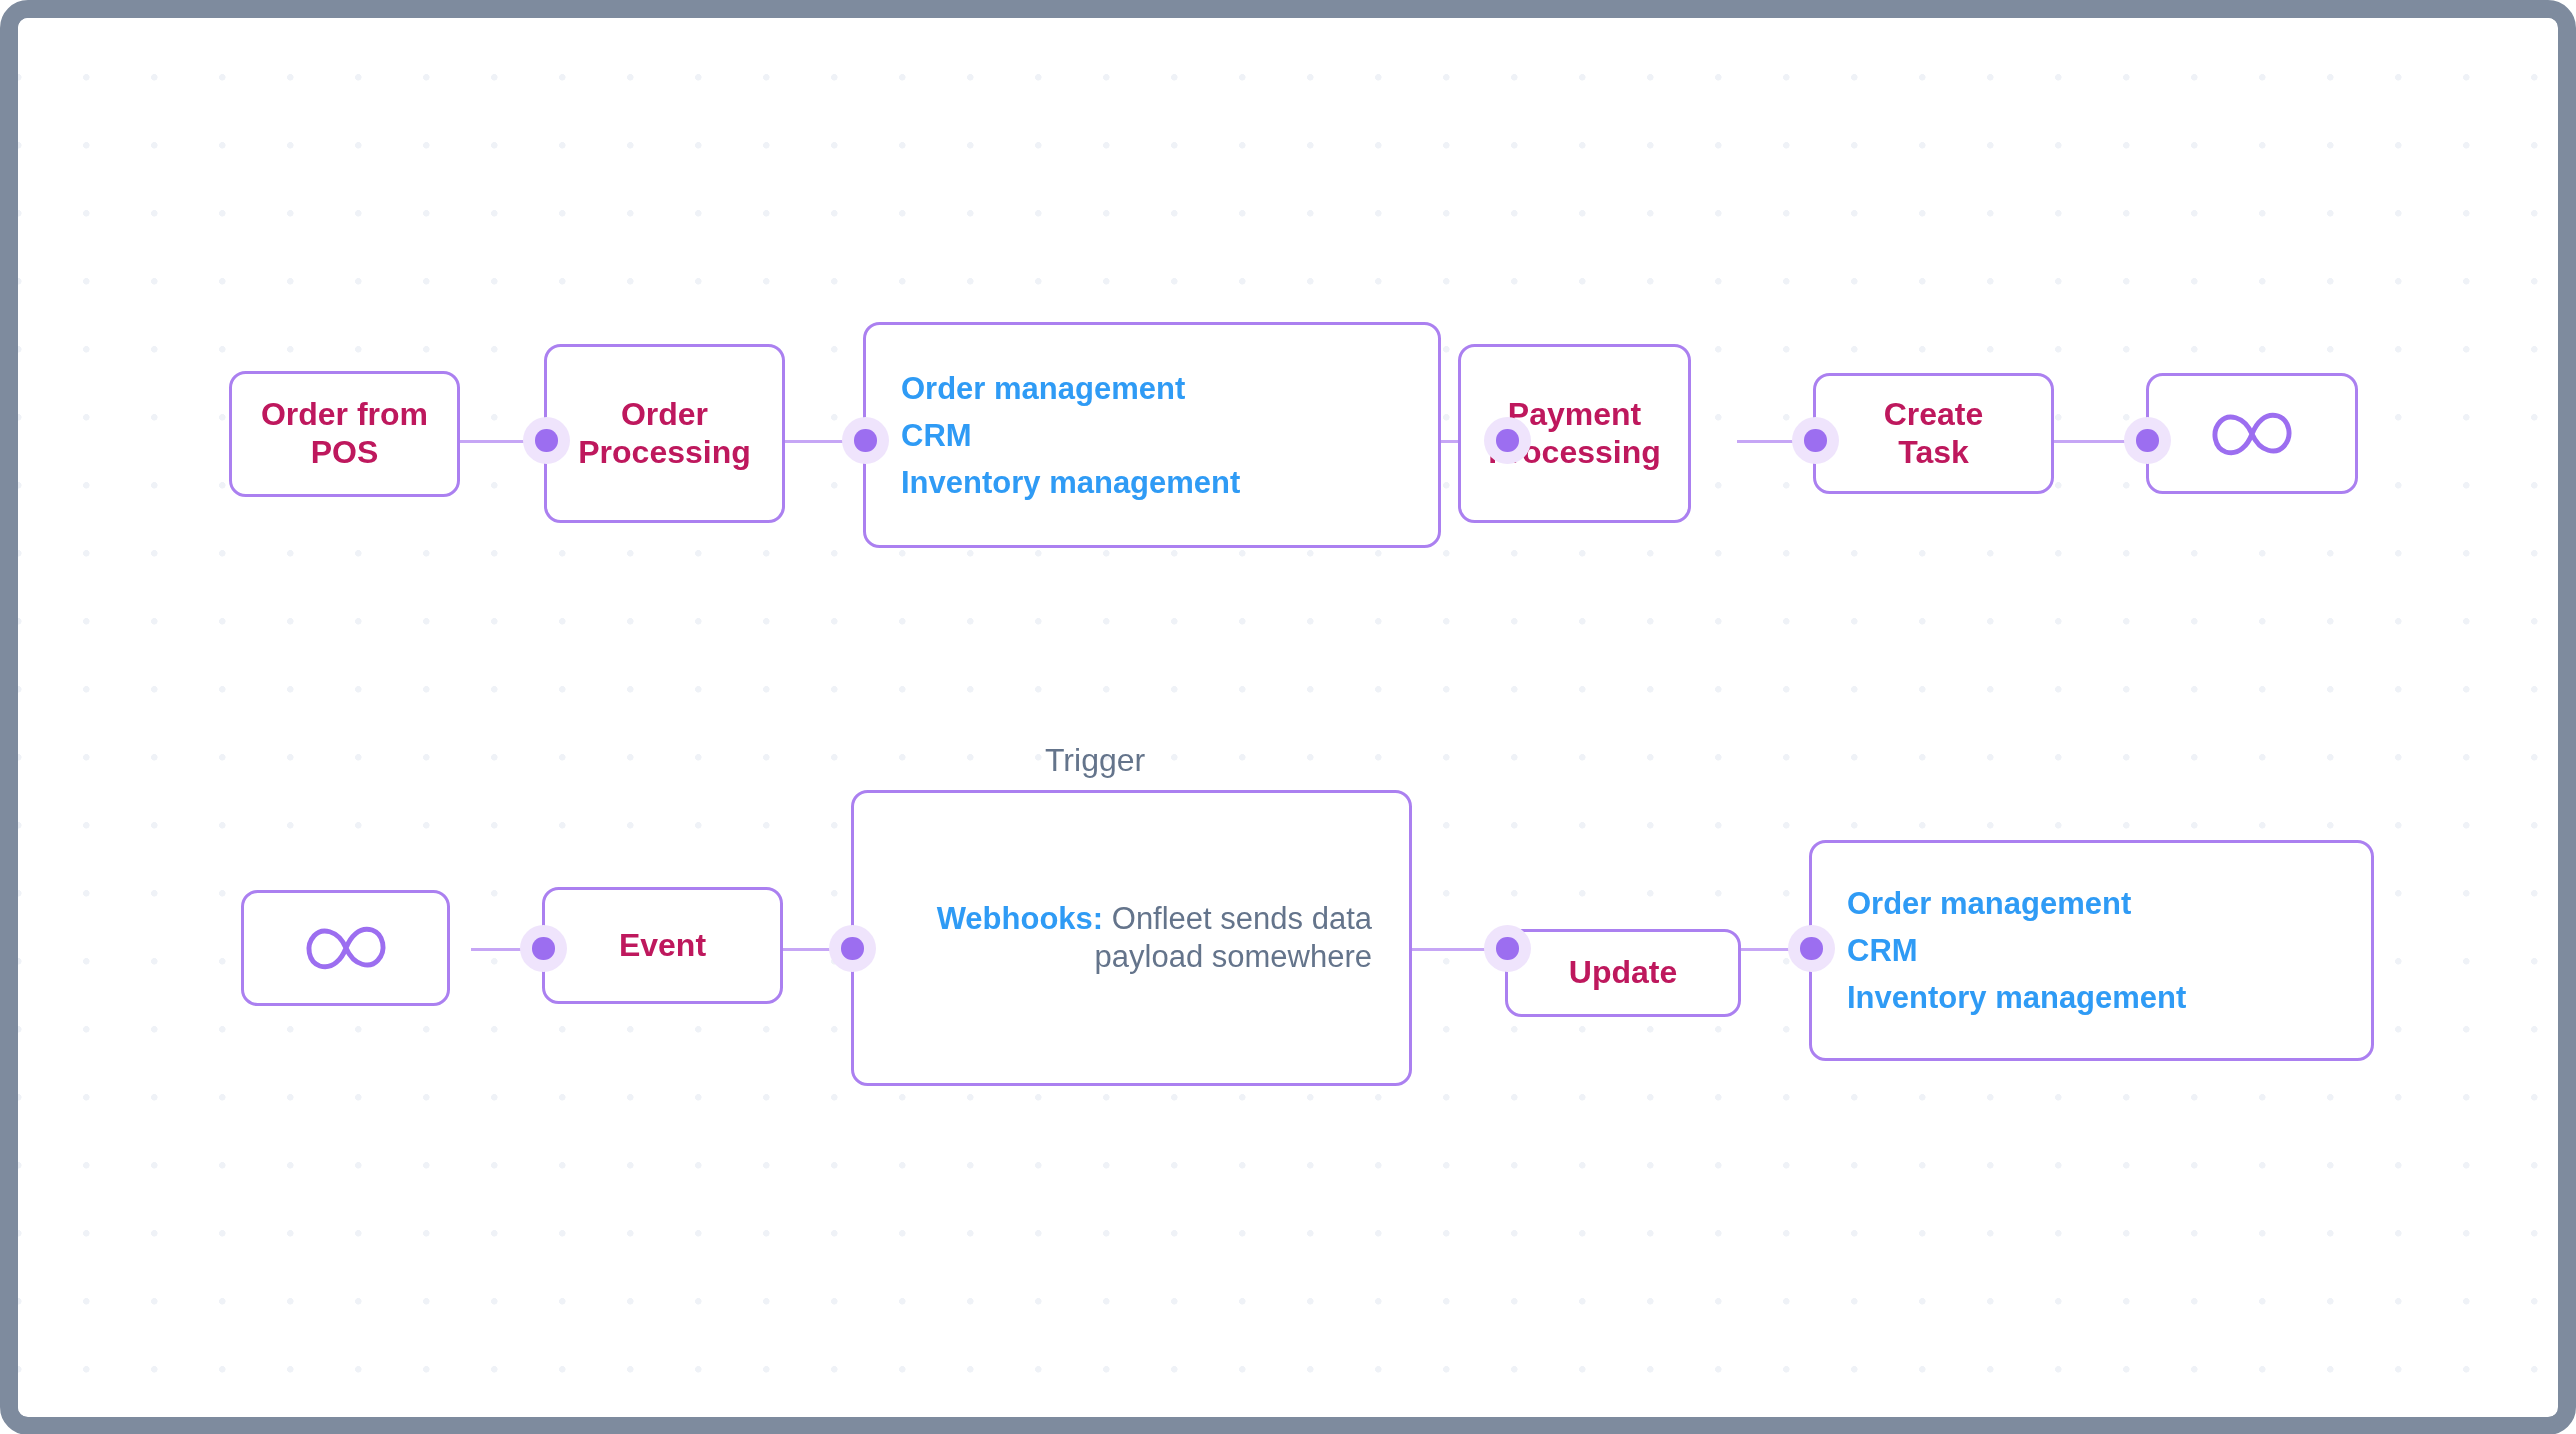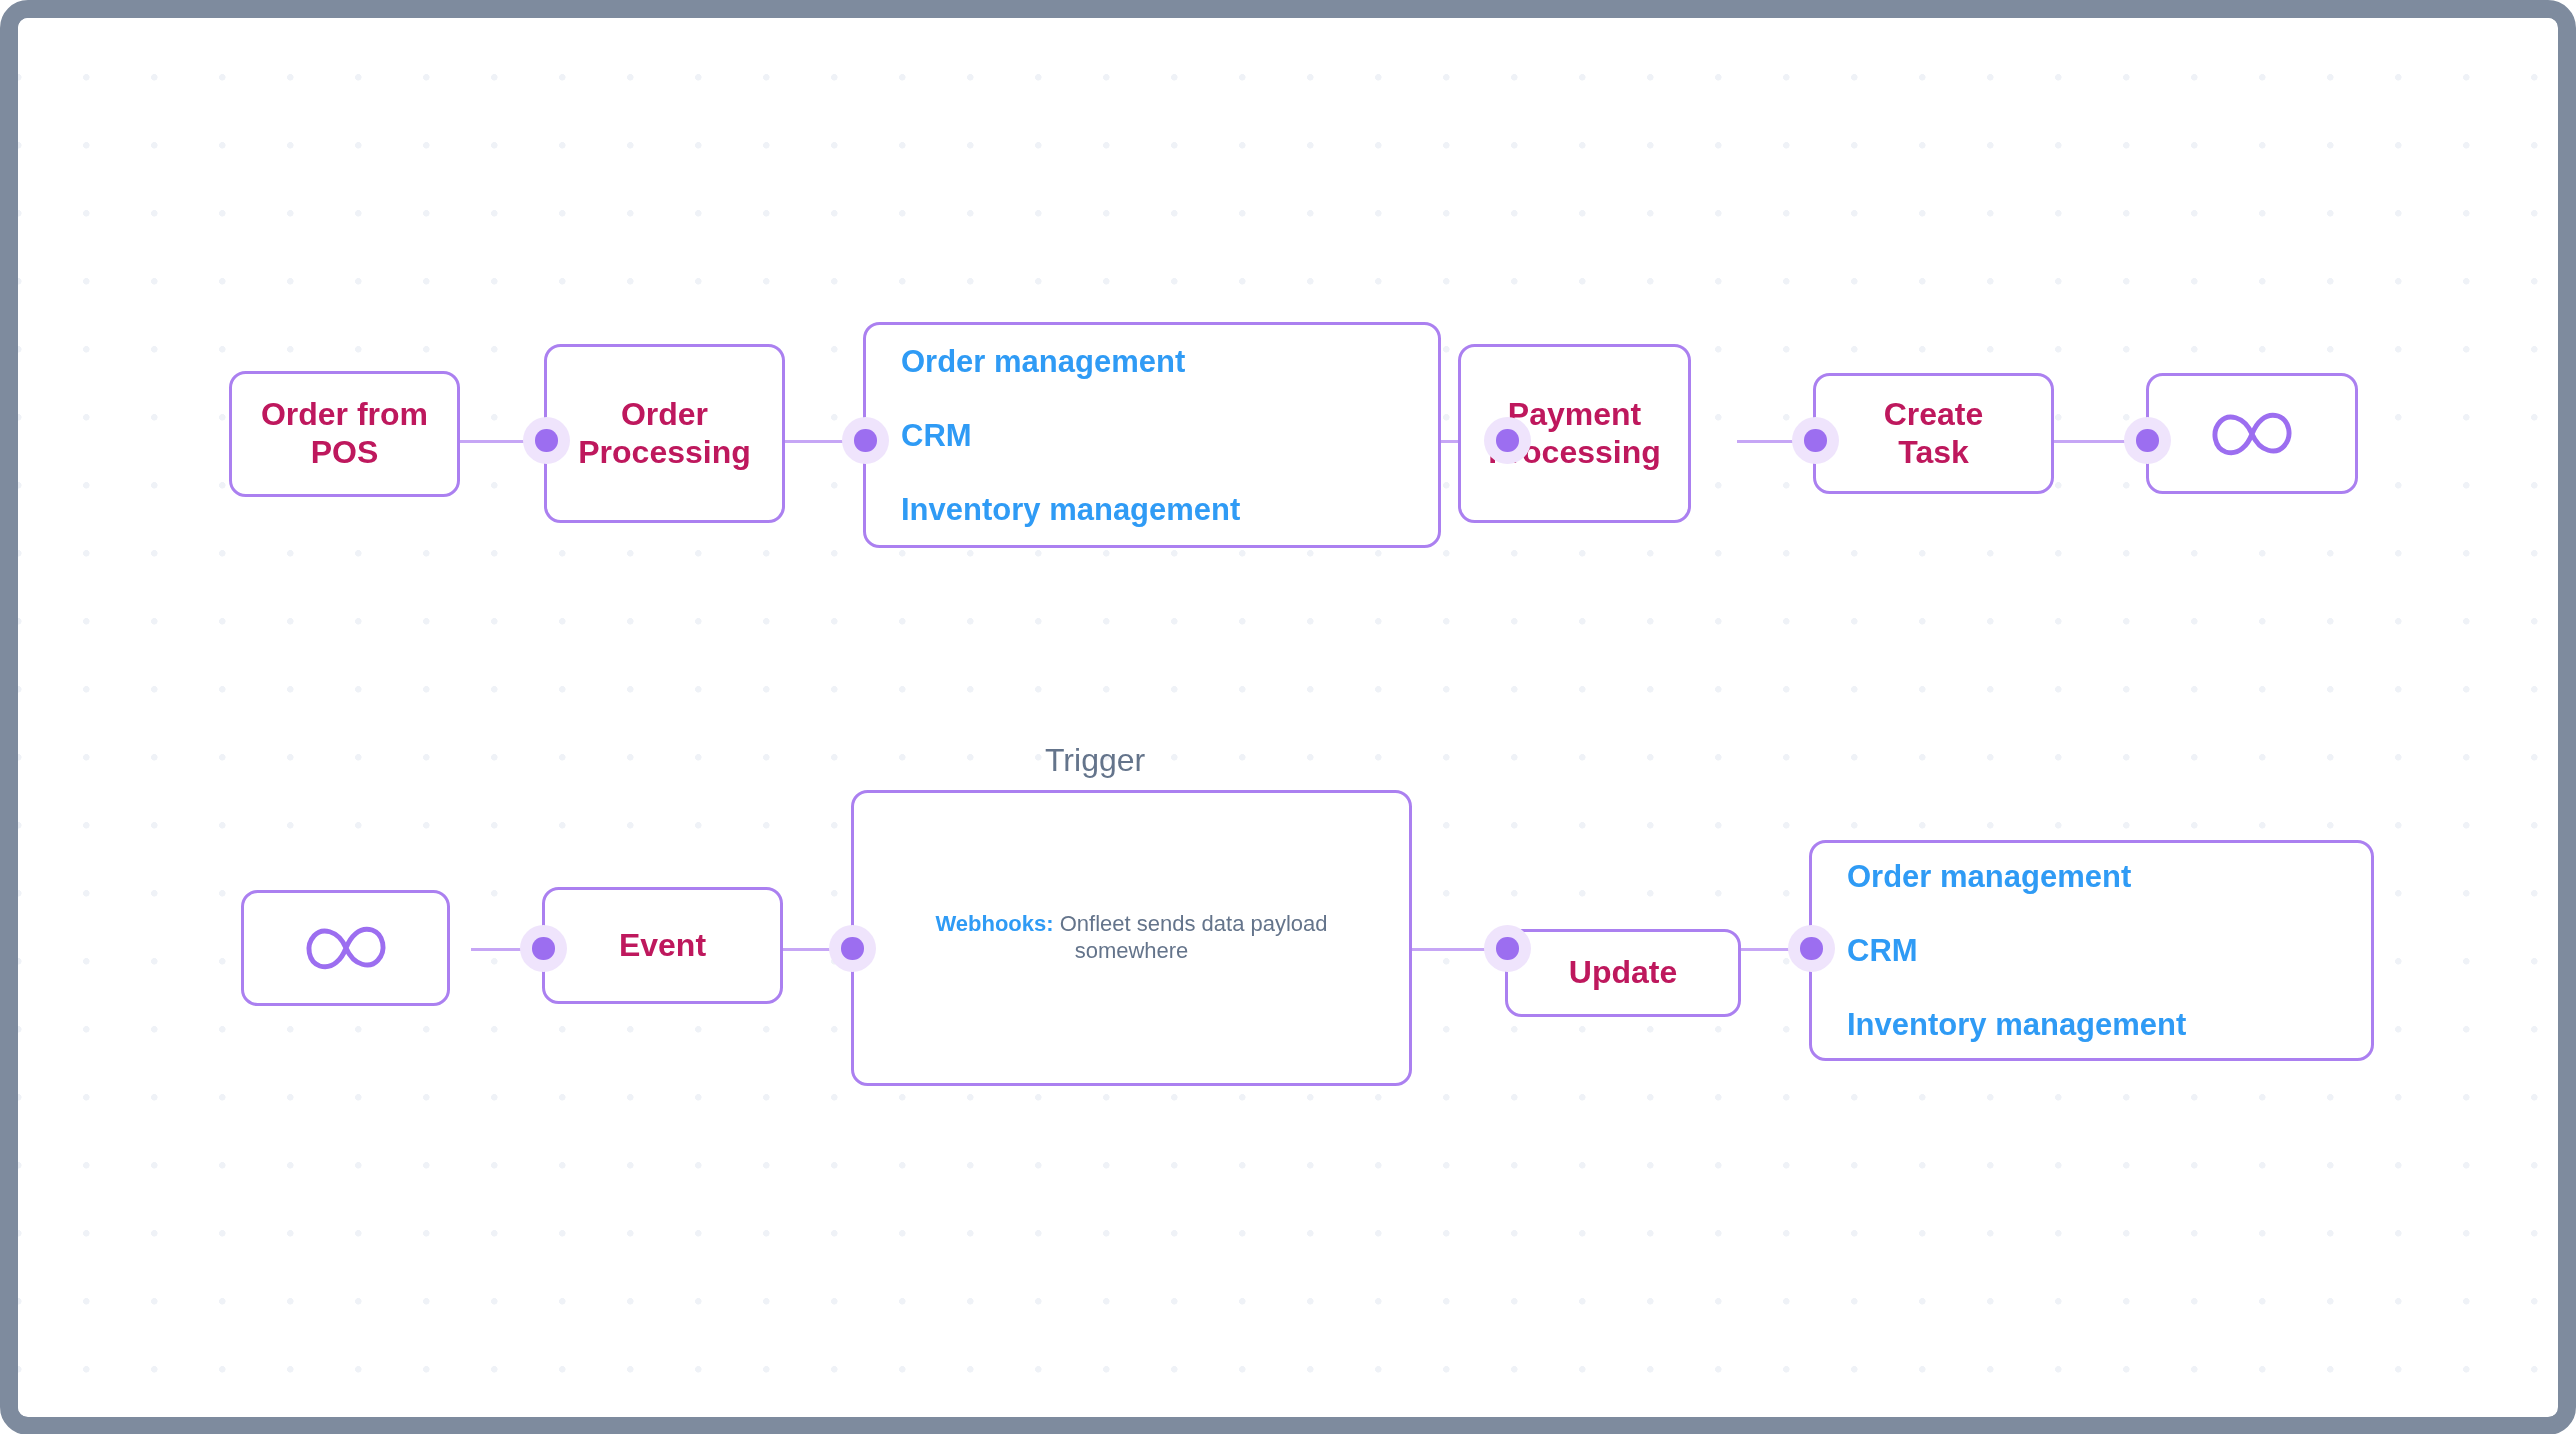--- a/index.html
+++ b/index.html
@@ -69,34 +69,34 @@
     line-height: 1.0;
     text-align: left;
     white-space: nowrap;
   }
   .list-wrap {
     display: flex;
     flex-direction: column;
     justify-content: flex-start;
     width: 100%;
   }
-  .list-wrap .list-label + .list-label { margin-top: 43px; }
+  .list-wrap .list-label + .list-label { margin-top: 16px; }
 
   
   .desc-wrap {
     display: flex;
     flex-direction: column;
     justify-content: center;
     width: 100%;
   }
   .desc-line {
-    font-size: 22px;
+    font-size: 31px;
     line-height: 1.22;
     color: #64748b;
-    text-align: center;
+    text-align: right;
   }
   .desc-line + .desc-line { margin-top: 30px; }
   .desc-line b {
     color: #2f9bf5;
     font-weight: bold;
   }
 
   
   .caption {
     position: absolute;

